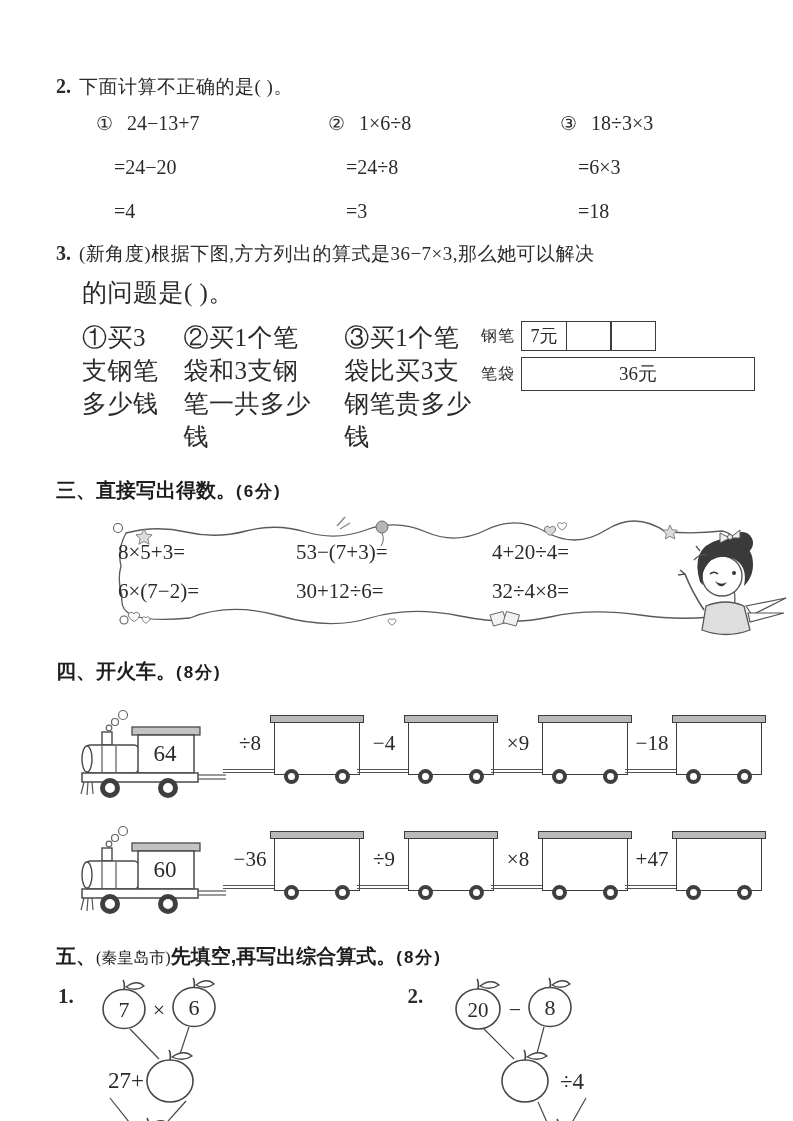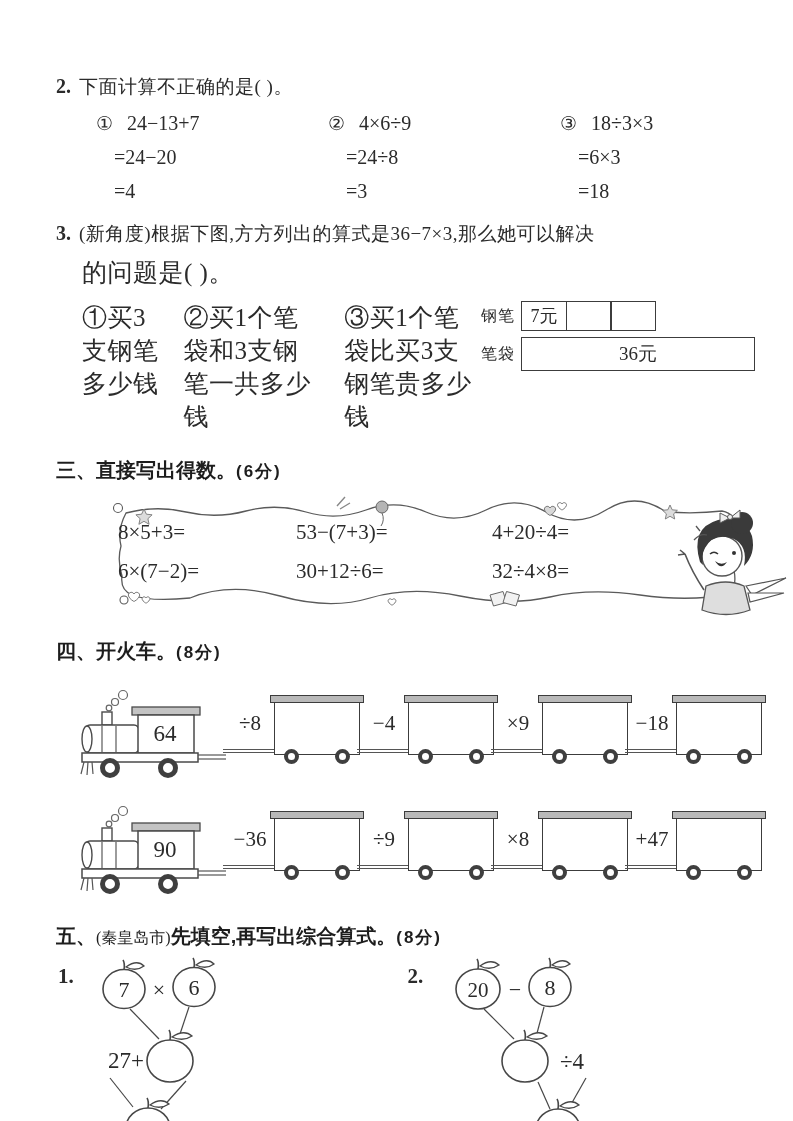--- a/index.html
+++ b/index.html
@@ -15,21 +15,21 @@
   .qnum  { font-weight:bold; font-size:20px; margin-right:8px; }
   .qtext { font-size:19px; letter-spacing:.5px; }
   .math  { font-family:"Liberation Serif","DejaVu Serif",serif; }
 
   
   .q2-options { display:flex; margin:12px 0 0 40px; font-size:20px; }
   .q2col { width:232px; }
   .q2col:last-child { width:auto; }
   .q2col .l1 { display:flex; align-items:baseline; }
   .q2col .circ { margin-right:14px; font-size:19px; }
-  .q2col .l2 { margin-left:18px; margin-top:11px; }
+  .q2col .l2 { margin-left:18px; margin-top:21px; }
 
   
   .q3 { margin-top:18px; }
   .q3-line2 { font-size:25px; margin:9px 0 0 26px; letter-spacing:.5px; }
   .q3-body { display:flex; margin-top:12px; }
   .q3-options { display:flex; gap:24px; font-size:25px; margin-left:26px; letter-spacing:.5px; }
   .q3-diagram { margin-left:auto; width:286px; }
   .drow { display:flex; align-items:center; margin-bottom:6px; }
   .dlabel { width:40px; font-size:16px; letter-spacing:1px; flex:none; }
   .pen-cells { display:flex; }
@@ -90,21 +90,21 @@
         <div class="l1">
             <span class="circ">①</span>
             <span>24−13+7</span>
           </div>
         <div class="l2">=24−20</div>
         <div class="l2">=4</div>
       </div>
       <div class="q2col">
         <div class="l1">
             <span class="circ">②</span>
-            <span>4×6÷9</span>
+            <span>1×6÷8</span>
           </div>
         <div class="l2">=24÷8</div>
         <div class="l2">=3</div>
       </div>
       <div class="q2col">
         <div class="l1">
             <span class="circ">③</span>
             <span>18÷3×3</span>
           </div>
         <div class="l2">=6×3</div>
@@ -281,21 +281,21 @@
           <line x1="40" y1="41" x2="40" y2="67" stroke="#4a4a4a" stroke-width="1.1"></line>
           <rect x="56" y="22" width="68" height="8" fill="#c3c3c3" stroke="#4a4a4a" stroke-width="1.3"></rect>
           <rect x="62" y="30" width="56" height="38" fill="#fff" stroke="#4a4a4a" stroke-width="1.5"></rect>
           <rect x="6" y="68" width="116" height="9" fill="#fff" stroke="#4a4a4a" stroke-width="1.5"></rect>
           <path d="M8,77 l-3,12 M12,77 l-1,13 M16,77 l1,12" stroke="#555" stroke-width="1.2" fill="none"></path>
           <line x1="122" y1="70" x2="150" y2="70" stroke="#555" stroke-width="1.2"></line>
           <line x1="122" y1="74" x2="150" y2="74" stroke="#555" stroke-width="1.2"></line>
           <circle cx="34" cy="83" r="7.5" fill="#fff" stroke="#3f3f3f" stroke-width="5"></circle>
           <circle cx="92" cy="83" r="7.5" fill="#fff" stroke="#3f3f3f" stroke-width="5"></circle>
         </svg>
-        <div class="loco-num math">90</div>
+        <div class="loco-num math">60</div>
       </div>
       <div class="conn"><span class="op math">−36</span><div class="rail"></div></div>
       <div class="car">
           <div class="roof"></div>
           <div class="cbody"></div>
           <div class="wheels">
             <span></span>
             <span></span>
           </div>
         </div>

